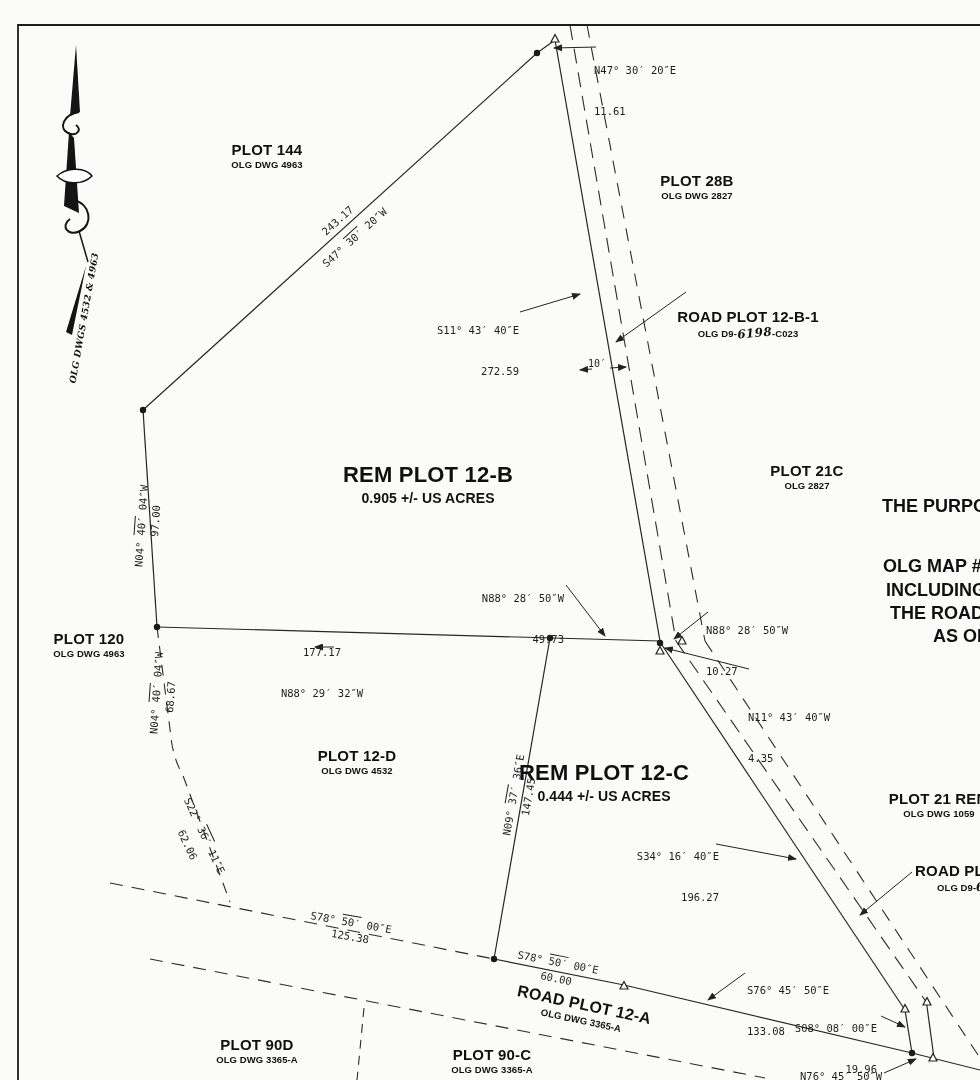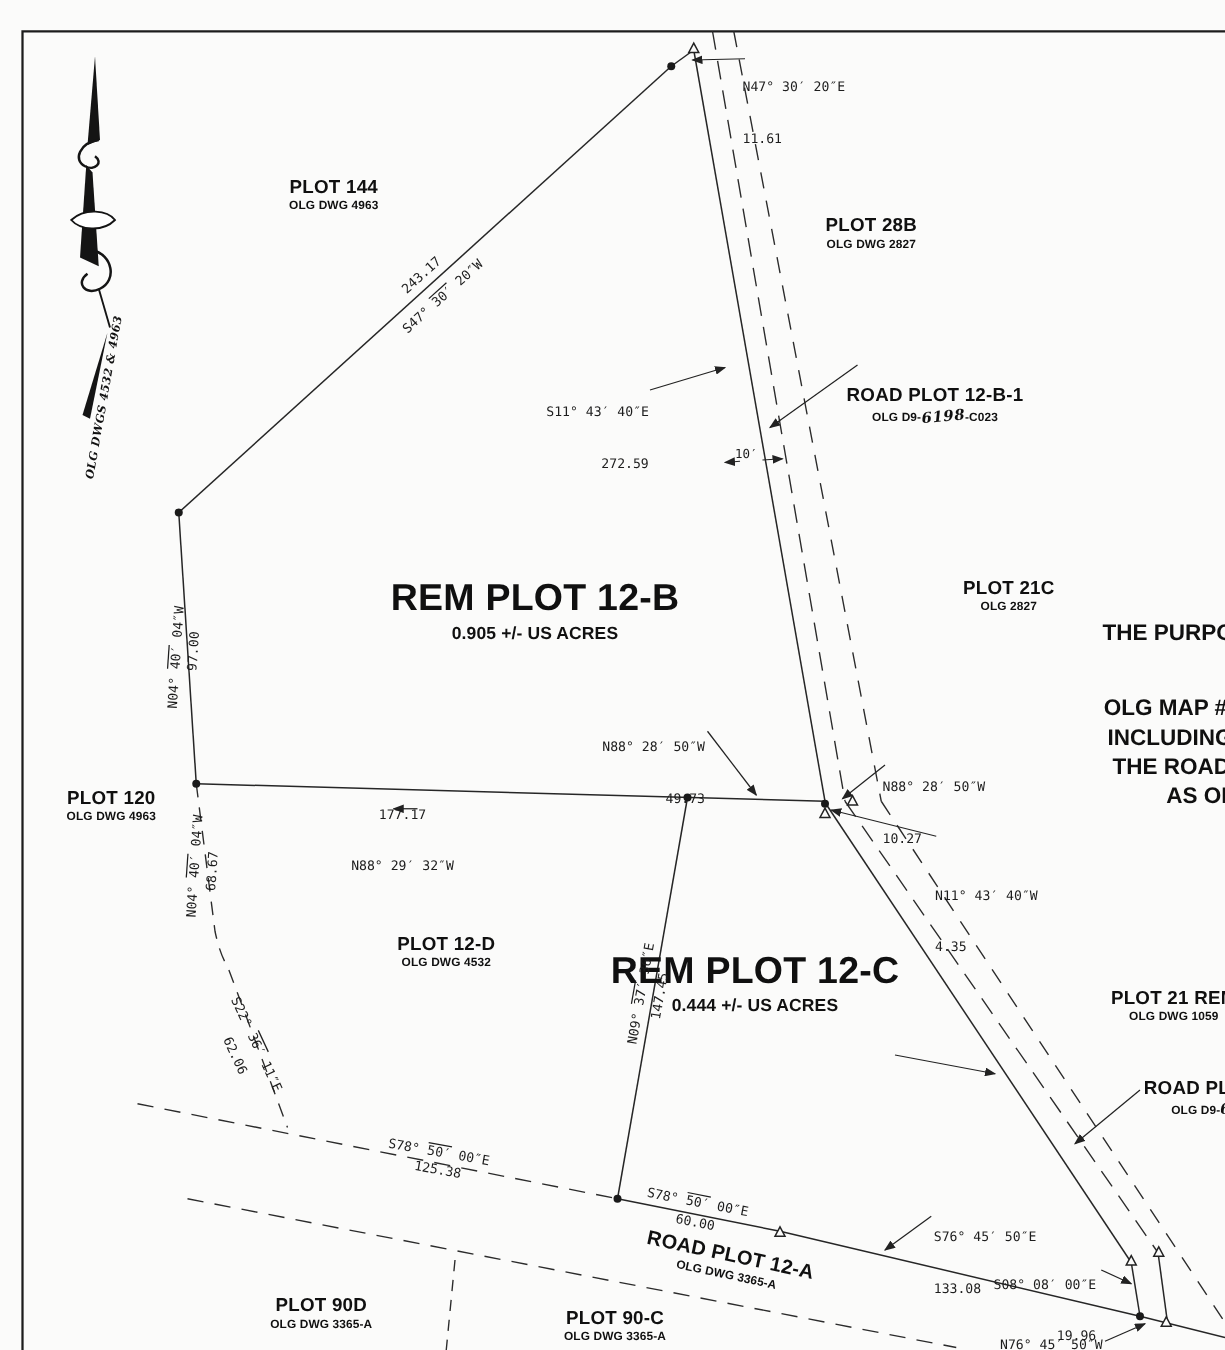--- a/index.html
+++ b/index.html
@@ -9,21 +9,21 @@
   
   .lb{position:absolute;font-family:"DejaVu Sans Mono",monospace;font-size:10.5px;line-height:1.3;
       color:#1d1d1d;white-space:pre;}
   .rgt{text-align:right;}
   .ctr{transform:translateX(-50%);text-align:center;}
   .rt{white-space:pre;}
   
   .plot{position:absolute;color:#101010;text-align:center;transform:translateX(-50%);white-space:nowrap;}
   .plot .nm{font-weight:700;font-size:15px;display:block;letter-spacing:.2px;}
   .plot .rf{font-weight:700;font-size:9.5px;display:block;margin-top:1px;letter-spacing:.1px;}
-  .big .nm{font-size:30px;}
+  .big .nm{font-size:22px;}
   .big .rf{font-size:14px;margin-top:2px;}
   .note{position:absolute;font-weight:700;font-size:18px;color:#101010;white-space:nowrap;}
   .hand{font-family:"DejaVu Serif",serif;font-style:italic;font-weight:700;display:inline-block;
         transform:rotate(-5deg);font-size:1.25em;letter-spacing:.5px;}
   .mn-u{}
   .mn-o{text-decoration:overline;}
   .compass-caption{position:absolute;font-family:"DejaVu Serif",serif;font-style:italic;font-weight:700;
         font-size:9px;white-space:nowrap;transform:translate(-50%,-50%) rotate(-80deg);
         letter-spacing:.4px;color:#111;}
 </style>
@@ -225,20 +225,24 @@
 
   <div class="lb rt" style="left:157px;top:693px;transform:translate(-50%,-50%) rotate(-86deg);"><span>N04° </span><span class="mn-o">40′</span><span> 04″W</span></div>
   <div class="lb rt" style="left:171px;top:697px;transform:translate(-50%,-50%) rotate(-86deg);">68.67</div>
 
   <div class="lb rt" style="left:514px;top:795px;transform:translate(-50%,-50%) rotate(-80deg);"><span>N09° </span><span class="mn-o">37′</span><span> 36″E</span></div>
   <div class="lb rt" style="left:529px;top:797px;transform:translate(-50%,-50%) rotate(-80deg);">147.45</div>
 
   <div class="lb rt" style="left:204px;top:836px;transform:translate(-50%,-50%) rotate(65deg);"><span>S22° </span><span class="mn-o">36′</span><span> 11″E</span></div>
   <div class="lb rt" style="left:187px;top:845px;transform:translate(-50%,-50%) rotate(65deg);">62.06</div>
 
+  <div class="lb rgt" style="left:631px;top:823px;width:88px;">
+    <div>S34° 16′ 40″E</div>
+    <div>196.27</div>
+  </div>
 
   <div class="lb rt" style="left:351px;top:923px;transform:translate(-50%,-50%) rotate(10deg);"><span>S78° </span><span class="mn-o">50′</span><span> 00″E</span></div>
   <div class="lb rt" style="left:350px;top:937px;transform:translate(-50%,-50%) rotate(10deg);">125.38</div>
 
   <div class="lb rt" style="left:558px;top:963px;transform:translate(-50%,-50%) rotate(11deg);"><span>S78° </span><span class="mn-o">50′</span><span> 00″E</span></div>
   <div class="lb rt" style="left:556px;top:979px;transform:translate(-50%,-50%) rotate(11deg);">60.00</div>
 
   <div class="lb" style="left:747px;top:957px;">
     <div>S76° 45′ 50″E</div>
     <div>133.08</div>

